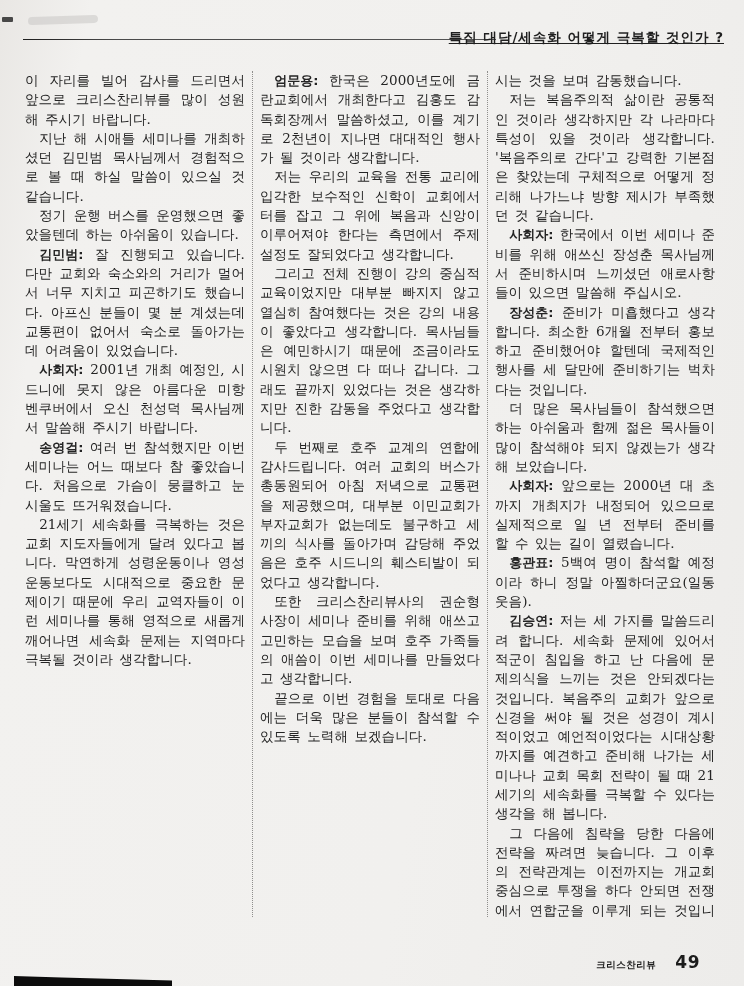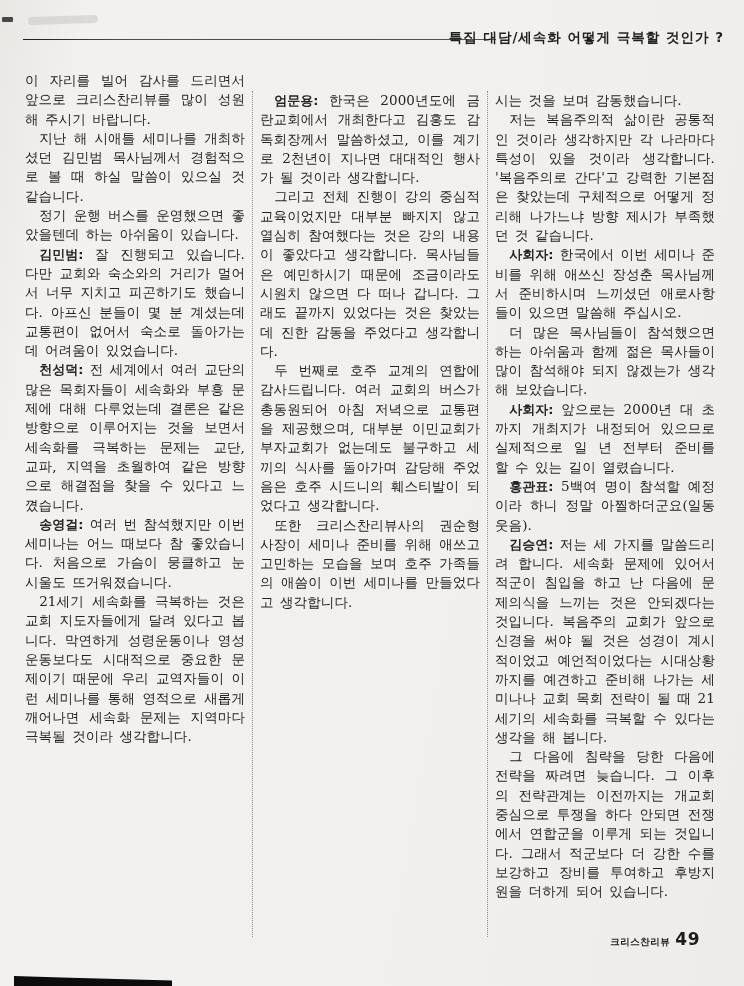--- a/index.html
+++ b/index.html
@@ -11,44 +11,44 @@
   }
   .page-rule{
     position:absolute;left:23px;top:39px;width:473px;height:1px;
     background:linear-gradient(to right,#1e1e1e,#4a4a4a 20%,#555 100%);
   }
   .header-title{
     position:absolute;top:29px;right:20px;
     font-family:"DejaVu Sans","Liberation Sans",sans-serif;
     font-weight:bold;font-size:13.5px;letter-spacing:1px;color:#1f1f1f;
     white-space:nowrap;
+    text-decoration:underline;
   }
   .columns{
     position:absolute;top:71px;left:25px;display:flex;
   }
   .col{
     width:220px;height:846px;overflow:hidden;
     text-align:justify;word-break:break-all;
     font-size:13.5px;line-height:19.3px;letter-spacing:0.1px;word-spacing:2px;
   }
   .col-2,.col-3{
     margin-left:7px;padding-left:7px;
     border-left:1px dotted #8f8e8c;
-    margin-top:20px;
   }
   .col p{margin:0;text-indent:1.05em;}
   .col p.noindent{text-indent:0;}
   .speaker{
     font-weight:bold;
     font-family:"DejaVu Sans","Liberation Sans",sans-serif;
     font-size:13px;letter-spacing:0;
   }
   .footer{
-    position:absolute;right:44px;bottom:37px;
-    display:flex;align-items:baseline;gap:5px;
+    position:absolute;right:44px;bottom:14px;
+    display:flex;align-items:baseline;gap:19px;
     font-family:"DejaVu Sans","Liberation Sans",sans-serif;
     color:#1c1c1c;white-space:nowrap;
   }
   .footer .mag{font-weight:bold;font-size:9.5px;letter-spacing:0.5px;}
   .footer .pg{font-weight:bold;font-size:17px;letter-spacing:0.5px;text-align:right;}
   .scan-mark-top{
     position:absolute;left:2px;top:17px;width:11px;height:5px;
     background:#2b2b2b;opacity:.85;border-radius:1px;
   }
   .scan-smudge{
@@ -69,34 +69,37 @@
 
 <div class="page-rule"></div>
 <div class="header-title">특집 대담/세속화 어떻게 극복할 것인가 ?</div>
 
 <div class="columns">
   <div class="col col-1">
       <p class="noindent">이 자리를 빌어 감사를 드리면서 앞으로 크리스찬리뷰를 많이 성원해 주시기 바랍니다.</p>
       <p>지난 해 시애틀 세미나를 개최하셨던 김민범 목사님께서 경험적으로 볼 때 하실 말씀이 있으실 것 같습니다.</p>
       <p>정기 운행 버스를 운영했으면 좋았을텐데 하는 아쉬움이 있습니다.</p>
       <p><span class="speaker">김민범:</span> 잘 진행되고 있습니다. 다만 교회와 숙소와의 거리가 멀어서 너무 지치고 피곤하기도 했습니다. 아프신 분들이 몇 분 계셨는데 교통편이 없어서 숙소로 돌아가는 데 어려움이 있었습니다.</p>
-      <p><span class="speaker">천성덕:</span> 전 세계에서 여러 교단의 많은 목회자들이 세속화와 부흥 문제에 대해 다루었는데 결론은 같은 방향으로 이루어지는 것을 보면서 세속화를 극복하는 문제는 교단, 교파, 지역을 초월하여 같은 방향으로 해결점을 찾을 수 있다고 느꼈습니다.</p>
+      <p><span class="speaker">사회자:</span> 2001년 개최 예정인, 시드니에 못지 않은 아름다운 미항 벤쿠버에서 오신 천성덕 목사님께서 말씀해 주시기 바랍니다.</p>
       <p><span class="speaker">송영걸:</span> 여러 번 참석했지만 이번 세미나는 어느 때보다 참 좋았습니다. 처음으로 가슴이 뭉클하고 눈시울도 뜨거워졌습니다.</p>
       <p>21세기 세속화를 극복하는 것은 교회 지도자들에게 달려 있다고 봅니다. 막연하게 성령운동이나 영성운동보다도 시대적으로 중요한 문제이기 때문에 우리 교역자들이 이런 세미나를 통해 영적으로 새롭게 깨어나면 세속화 문제는 지역마다 극복될 것이라 생각합니다.</p>
     </div>
   <div class="col col-2">
       <p><span class="speaker">엄문용:</span> 한국은 2000년도에 금란교회에서 개최한다고 김홍도 감독회장께서 말씀하셨고, 이를 계기로 2천년이 지나면 대대적인 행사가 될 것이라 생각합니다.</p>
-      <p>그리고 전체 진행이 강의 중심적 교육이었지만 대부분 빠지지 않고 열심히 참여했다는 것은 강의 내용이 좋았다고 생각합니다. 목사님들은 예민하시기 때문에 조금이라도 시원치 않으면 다 떠나 갑니다. 그래도 끝까지 있었다는 것은 찾았는데 진한 감동을 주었다고 생각합니다.</p>
+      <p>저는 우리의 교육을 전통 교리에 입각한 보수적인 신학이 교회에서 터를 잡고 그 위에 복음과 신앙이 이루어져야 한다는 측면에서 주제 설정도 잘되었다고 생각합니다.</p>
+      <p>그리고 전체 진행이 강의 중심적 교육이었지만 대부분 빠지지 않고 열심히 참여했다는 것은 강의 내용이 좋았다고 생각합니다. 목사님들은 예민하시기 때문에 조금이라도 시원치 않으면 다 떠나 갑니다. 그래도 끝까지 있었다는 것은 생각하지만 진한 감동을 주었다고 생각합니다.</p>
       <p>두 번째로 호주 교계의 연합에 감사드립니다. 여러 교회의 버스가 총동원되어 아침 저녁으로 교통편을 제공했으며, 대부분 이민교회가 부자교회가 없는데도 불구하고 세 끼의 식사를 돌아가며 감당해 주었음은 호주 시드니의 훼스티발이 되었다고 생각합니다.</p>
       <p>또한 크리스찬리뷰사의 권순형 사장이 세미나 준비를 위해 애쓰고 고민하는 모습을 보며 호주 가족들의 애씀이 이번 세미나를 만들었다고 생각합니다.</p>
+      <p>끝으로 이번 경험을 토대로 다음에는 더욱 많은 분들이 참석할 수 있도록 노력해 보겠습니다.</p>
     </div>
   <div class="col col-3">
       <p class="noindent">시는 것을 보며 감동했습니다.</p>
       <p>저는 복음주의적 삶이란 공통적인 것이라 생각하지만 각 나라마다 특성이 있을 것이라 생각합니다. '복음주의로 간다'고 강력한 기본점은 찾았는데 구체적으로 어떻게 정리해 나가느냐 방향 제시가 부족했던 것 같습니다.</p>
       <p><span class="speaker">사회자:</span> 한국에서 이번 세미나 준비를 위해 애쓰신 장성춘 목사님께서 준비하시며 느끼셨던 애로사항들이 있으면 말씀해 주십시오.</p>
+      <p><span class="speaker">장성춘:</span> 준비가 미흡했다고 생각합니다. 최소한 6개월 전부터 홍보하고 준비했어야 할텐데 국제적인 행사를 세 달만에 준비하기는 벅차다는 것입니다.</p>
       <p>더 많은 목사님들이 참석했으면 하는 아쉬움과 함께 젊은 목사들이 많이 참석해야 되지 않겠는가 생각해 보았습니다.</p>
       <p><span class="speaker">사회자:</span> 앞으로는 2000년 대 초까지 개최지가 내정되어 있으므로 실제적으로 일 년 전부터 준비를 할 수 있는 길이 열렸습니다.</p>
       <p><span class="speaker">홍관표:</span> 5백여 명이 참석할 예정이라 하니 정말 아찔하더군요(일동 웃음).</p>
       <p><span class="speaker">김승연:</span> 저는 세 가지를 말씀드리려 합니다. 세속화 문제에 있어서 적군이 침입을 하고 난 다음에 문제의식을 느끼는 것은 안되겠다는 것입니다. 복음주의 교회가 앞으로 신경을 써야 될 것은 성경이 계시적이었고 예언적이었다는 시대상황까지를 예견하고 준비해 나가는 세미나나 교회 목회 전략이 될 때 21세기의 세속화를 극복할 수 있다는 생각을 해 봅니다.</p>
       <p>그 다음에 침략을 당한 다음에 전략을 짜려면 늦습니다. 그 이후의 전략관계는 이전까지는 개교회 중심으로 투쟁을 하다 안되면 전쟁에서 연합군을 이루게 되는 것입니다. 그래서 적군보다 더 강한 수를 보강하고 장비를 투여하고 후방지원을 더하게 되어 있습니다.</p>
     </div>
 </div>
 
 <div class="footer">
   <span class="mag">크리스찬리뷰</span>

